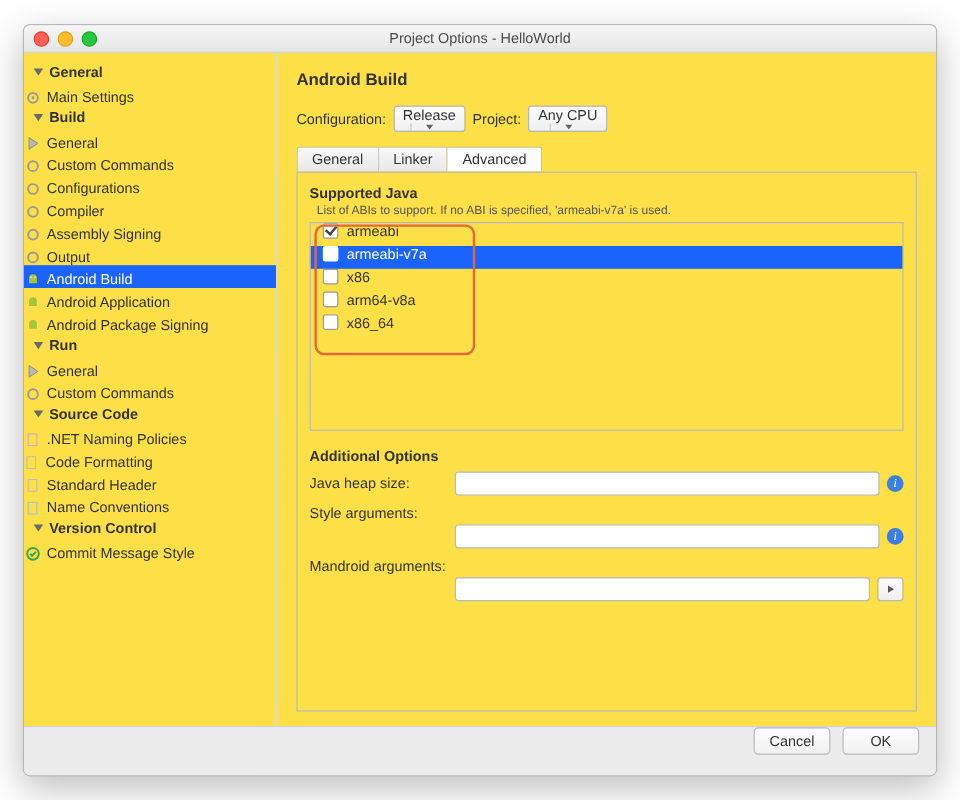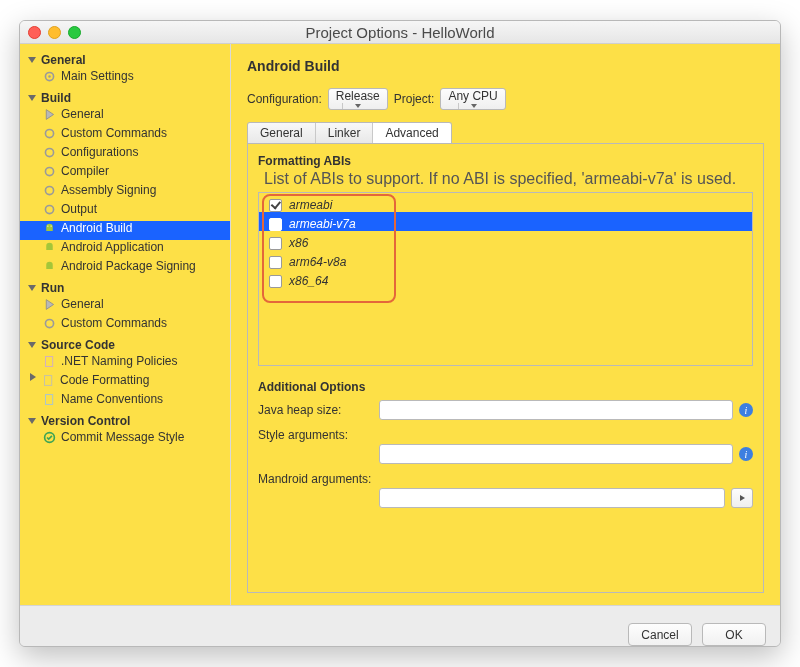--- a/index.html
+++ b/index.html
@@ -3,59 +3,59 @@
 <meta charset="utf-8">
 <style>
 html,body{margin:0;padding:0;font-family:-apple-system,"Helvetica Neue",Arial,sans-serif;font-size:12px;color:#333;background:#fff;}
 .window{width:760px;height:625px;margin:20px auto;border:1px solid #b8b8b8;border-radius:6px;box-shadow:0 10px 30px rgba(0,0,0,.25);background:#ececec;display:flex;flex-direction:column;overflow:hidden;}
 .titlebar{height:22px;background:linear-gradient(#f6f6f6,#e6e6e6);border-bottom:1px solid #cfcfcf;display:flex;align-items:center;position:relative;}
 .traffic{display:flex;gap:7px;margin-left:8px;}
 .tl{width:11px;height:11px;border-radius:50%;}
 .tl.r{background:#ff5f57;border:1px solid #e33e32;}
 .tl.y{background:#ffbd2e;border:1px solid #e0a11e;}
 .tl.g{background:#28c940;border:1px solid #17a82b;}
-.titlebar .title{position:absolute;left:0;right:0;text-align:center;font-size:15px;color:#4a4a4a;}
+.titlebar .title{position:absolute;left:0;right:0;text-align:center;font-size:12px;color:#4a4a4a;}
 .body{flex:1;display:flex;background:#fde047;}
 .sidebar{width:210px;border-right:1px solid #d9d9d9;padding-top:6px;overflow:auto;}
 .cat{display:flex;align-items:center;height:19px;padding-left:8px;font-weight:bold;}
 .cat .tri{display:inline-block;width:0;height:0;border-left:4px solid transparent;border-right:4px solid transparent;border-top:6px solid #6a6a6a;margin-right:5px;}
-.item{display:flex;align-items:flex-start;height:19px;padding-left:22px;cursor:default;}
+.item{display:flex;align-items:flex-end;height:19px;cursor:default;}
 .item .tri{display:inline-block;width:0;height:0;border-top:4px solid transparent;border-bottom:4px solid transparent;border-left:6px solid #6a6a6a;margin-right:5px;margin-left:-12px;}
 .item.sel{background:#1a63ff;color:#fff;}
 .ic{width:14px;height:14px;margin-right:5px;display:inline-flex;align-items:center;justify-content:center;}
 .ic svg{width:13px;height:13px;}
 .main{flex:1;padding:10px 16px 12px 16px;display:flex;flex-direction:column;}
 h2{margin:4px 0 14px 0;font-size:14px;font-weight:bold;}
 .cfgrow{display:flex;align-items:center;gap:6px;margin-bottom:12px;}
 .select{display:inline-flex;align-items:center;border:1px solid #b9b9b9;border-radius:3px;background:linear-gradient(#fdfdfd,#efefef);height:20px;flex-direction:column;}
 .select span{padding:0 7px;}
 .select .arrow{width:16px;border-left:1px solid #c8c8c8;display:flex;align-items:center;justify-content:center;height:100%;}
 .select .arrow::after{content:"";width:0;height:0;border-left:3px solid transparent;border-right:3px solid transparent;border-top:4px solid #666;}
 .tabs{display:flex;border:1px solid #b9b9b9;border-bottom:none;width:max-content;border-radius:3px 3px 0 0;overflow:hidden;}
 .tab{padding:3px 12px;background:linear-gradient(#f8f8f8,#e8e8e8);border-right:1px solid #c9c9c9;cursor:default;}
 .tab:last-child{border-right:none;}
 .tab.active{background:#fff;}
 .tabpane{border:1px solid #b9b9b9;flex:1;padding:8px 10px 10px 10px;display:flex;flex-direction:column;overflow:auto;}
 .group{font-weight:bold;margin:2px 0 2px 0;}
-.hint{font-size:16px;color:#555;margin-left:6px;margin-bottom:4px;}
+.hint{font-size:10px;color:#555;margin-left:6px;margin-bottom:4px;}
 .abibox{border:1px solid #b9b9b9;height:172px;margin-bottom:12px;position:relative;}
-.abirow{display:flex;align-items:flex-end;height:19px;padding-left:10px;gap:7px;font-style:italic;}
+.abirow{display:flex;align-items:flex-start;height:19px;padding-left:10px;gap:7px;}
 .abirow.sel{background:#1a63ff;color:#fff;}
 .cb{width:11px;height:11px;border:1px solid #999;border-radius:2px;background:#fff;display:inline-flex;align-items:center;justify-content:center;}
 .abirow.sel .cb{border-color:#fff;}
 .cb.checked::after{content:"";width:4px;height:7px;border:solid #444;border-width:0 2px 2px 0;transform:rotate(40deg) translate(-1px,-1px);}
 .abirow.sel .cb.checked::after{border-color:#fff;}
 .highlight{position:absolute;left:3px;top:1px;width:130px;height:105px;border:2px solid #e4673a;border-radius:8px;pointer-events:none;}
 .formrow{display:flex;align-items:center;margin:4px 0;gap:6px;}
 .formrow label{width:115px;}
 .txt{flex:1;height:18px;border:1px solid #b9b9b9;border-radius:3px;background:#fff;}
 .info{width:14px;height:14px;border-radius:50%;background:#3d7fe0;color:#fff;font-size:10px;display:flex;align-items:center;justify-content:center;font-style:italic;font-family:Georgia,serif;}
 .runbtn{width:20px;height:18px;border:1px solid #b9b9b9;border-radius:3px;background:linear-gradient(#fdfdfd,#efefef);display:flex;align-items:center;justify-content:center;}
 .runbtn::after{content:"";width:0;height:0;border-top:3px solid transparent;border-bottom:3px solid transparent;border-left:5px solid #555;}
-.footer{height:40px;border-top:1px solid #d4d4d4;background:#ececec;display:flex;align-items:flex-end;justify-content:flex-end;padding-right:14px;gap:10px;}
+.footer{height:40px;border-top:1px solid #d4d4d4;background:#ececec;display:flex;align-items:flex-start;justify-content:flex-end;padding-right:14px;gap:10px;}
 .btn{min-width:62px;height:21px;border:1px solid #b9b9b9;border-radius:4px;background:linear-gradient(#fdfdfd,#f1f1f1);display:flex;align-items:center;justify-content:center;cursor:default;}
 </style>
 </head>
 <body>
 
 <div class="window">
 
   <div class="titlebar">
     <div class="traffic">
       <div class="tl r"></div>
@@ -196,20 +196,28 @@
           <span>.NET Naming Policies</span>
         </div>
       <div class="item">
           <span class="tri"></span>
           <span class="ic">
             <svg viewBox="0 0 16 16">
               <rect x="3" y="2" width="9" height="12" fill="none" stroke="#bbb"></rect>
             </svg>
           </span>
           <span>Code Formatting</span>
+        </div>
+      <div class="item">
+          <span class="ic">
+            <svg viewBox="0 0 16 16">
+              <rect x="3" y="2" width="9" height="12" fill="none" stroke="#bbb"></rect>
+            </svg>
+          </span>
+          <span>Standard Header</span>
         </div>
       <div class="item">
           <span class="ic">
             <svg viewBox="0 0 16 16">
               <rect x="3" y="2" width="9" height="12" fill="none" stroke="#9ac0e8"></rect>
             </svg>
           </span>
           <span>Name Conventions</span>
         </div>
 
@@ -244,21 +252,21 @@
           </div>
       </div>
 
       <div class="tabs">
         <div class="tab">General</div>
         <div class="tab">Linker</div>
         <div class="tab active">Advanced</div>
       </div>
 
       <div class="tabpane">
-        <div class="group">Formatting ABIs</div>
+        <div class="group">Supported Java</div>
         <div class="hint">List of ABIs to support. If no ABI is specified, 'armeabi-v7a' is used.</div>
 
         <div class="abibox">
           <div class="abirow">
               <span class="cb checked"></span>
               <span>armeabi</span>
             </div>
           <div class="abirow sel">
               <span class="cb checked"></span>
               <span>armeabi-v7a</span>

